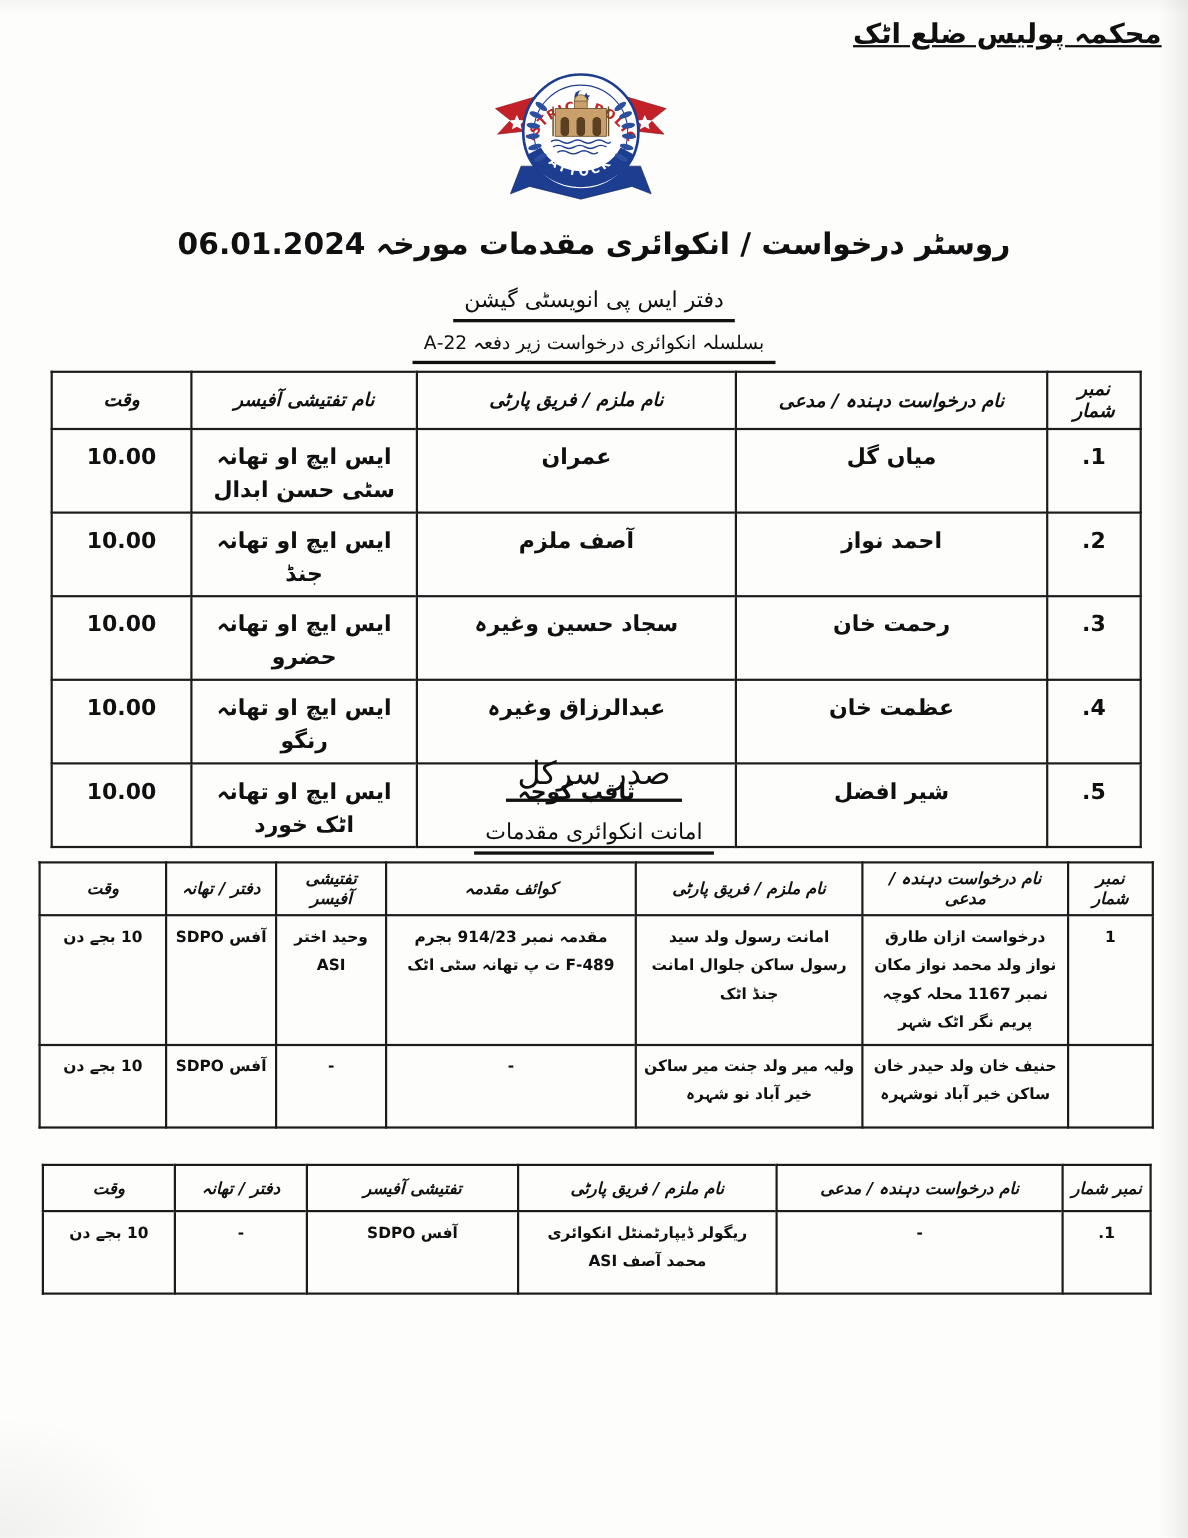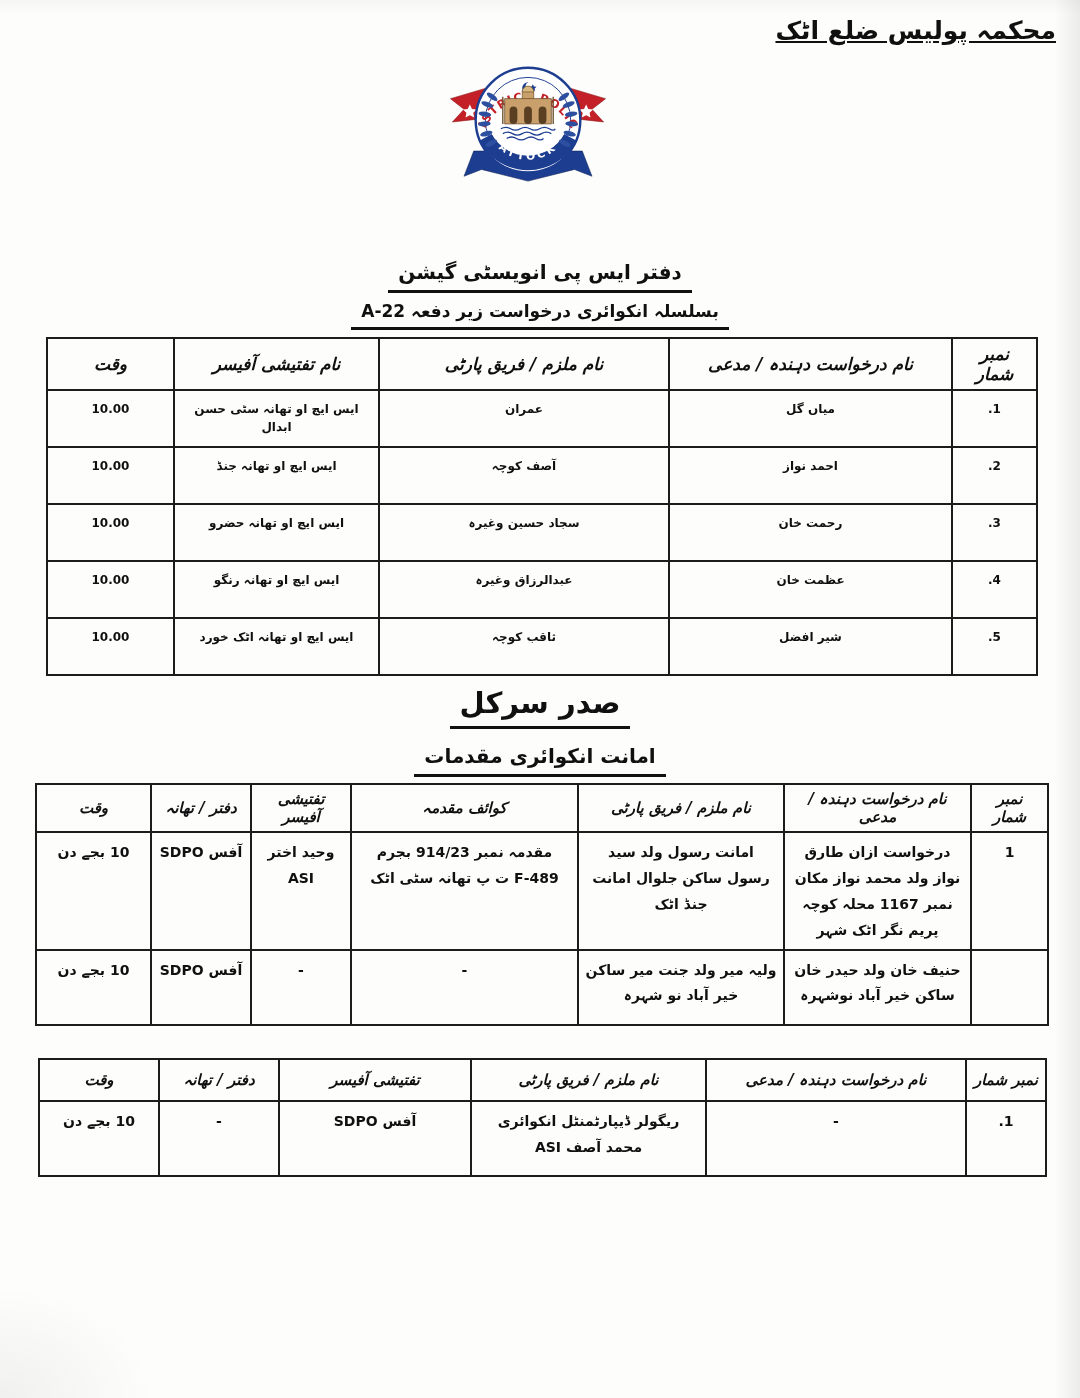--- a/index.html
+++ b/index.html
@@ -25,41 +25,41 @@
   }
   .logo-wrap { position:absolute; top:58px; left:440px; width:176px; height:126px; }
   .doc-title {
     position:absolute; top:206px; left:0; width:100%;
     text-align:center; font-size:27px; font-weight:bold; direction:rtl;
     letter-spacing:0.5px;
   }
   .uheading { position:absolute; left:0; width:100%; text-align:center; direction:rtl; }
   .uheading > span {
     display:inline-block; border-bottom:3px solid #111;
-    padding:0 10px 6px; font-weight:bold;
+    padding:0 10px 6px; font-weight:normal;
   }
   .h-office   { top:260px; font-size:20px; }
   .h-22a      { top:301px; font-size:17px; }
   .h-circle   { top:686px; font-size:29px; }
   .h-cases    { top:744px; font-size:20px; }
   .h-apps     { top:1019px; font-size:20px; }
 
   table.doc-table {
     position:absolute; border-collapse:collapse; direction:rtl;
     table-layout:fixed; background:transparent;
   }
   table.doc-table th, table.doc-table td {
     border:2px solid #1c1c1c; font-weight:bold; text-align:center;
     padding:5px 6px; overflow:hidden;
   }
   table.doc-table th { vertical-align:middle;font-style:italic; }
   table.doc-table td { vertical-align:top; }
   #table1 { top:337px; left:46px; }
   #table1 th { font-size:17px; height:42px; }
-  #table1 td { font-size:12px; line-height:1.5; padding-top:9px; }
+  #table1 td { font-size:20px; line-height:1.5; padding-top:9px; }
   #table2 { top:783px; left:35px; }
   #table2 th { font-size:15px; height:42px; }
   #table2 td { font-size:14px; line-height:1.85; padding-top:7px; }
   #table3 { top:1058px; left:38px; }
   #table3 th { font-size:15px; height:42px; }
   #table3 td { font-size:14px; line-height:1.85; padding-top:7px; }
 </style>
 </head>
 <body>
 
@@ -134,20 +134,21 @@
       </g>
 
       <g stroke="#1d3d91" stroke-width="1.3" fill="none">
         <path d="M62,73 q5,-3 10,0 t10,0 t10,0 t10,0 t10,0 t6,0"></path>
         <path d="M64,78 q5,-3 10,0 t10,0 t10,0 t10,0 t10,0"></path>
         <path d="M68,83 q5,-3 10,0 t10,0 t10,0 t8,0"></path>
       </g>
     </svg>
   </div>
 
+  <div class="doc-title">روسٹر درخواست / انکوائری مقدمات مورخہ 06.01.2024</div>
 
   <div class="uheading h-office">
     <span>دفتر ایس پی انویسٹی گیشن</span>
   </div>
 
   <div class="uheading h-22a">
     <span>بسلسلہ انکوائری درخواست زیر دفعہ 22-A</span>
   </div>
 
   <table class="doc-table" id="table1">
@@ -171,21 +172,21 @@
         <tr style="height: 57px;">
           <td>1.</td>
           <td>میاں گل</td>
           <td>عمران</td>
           <td>ایس ایچ او تھانہ سٹی حسن ابدال</td>
           <td>10.00</td>
         </tr>
         <tr style="height: 57px;">
           <td>2.</td>
           <td>احمد نواز</td>
-          <td>آصف کوچہ</td>
+          <td>آصف ملزم</td>
           <td>ایس ایچ او تھانہ جنڈ</td>
           <td>10.00</td>
         </tr>
         <tr style="height: 57px;">
           <td>3.</td>
           <td>رحمت خان</td>
           <td>سجاد حسین وغیرہ</td>
           <td>ایس ایچ او تھانہ حضرو</td>
           <td>10.00</td>
         </tr>

